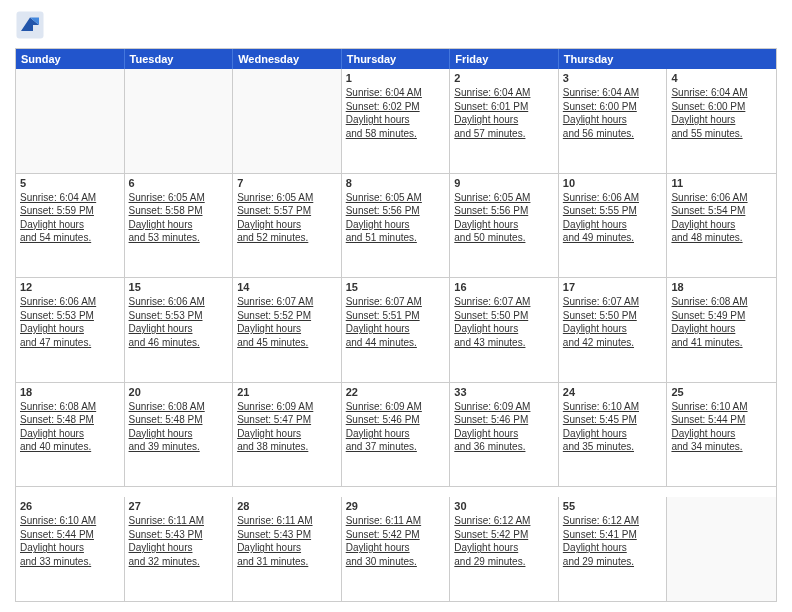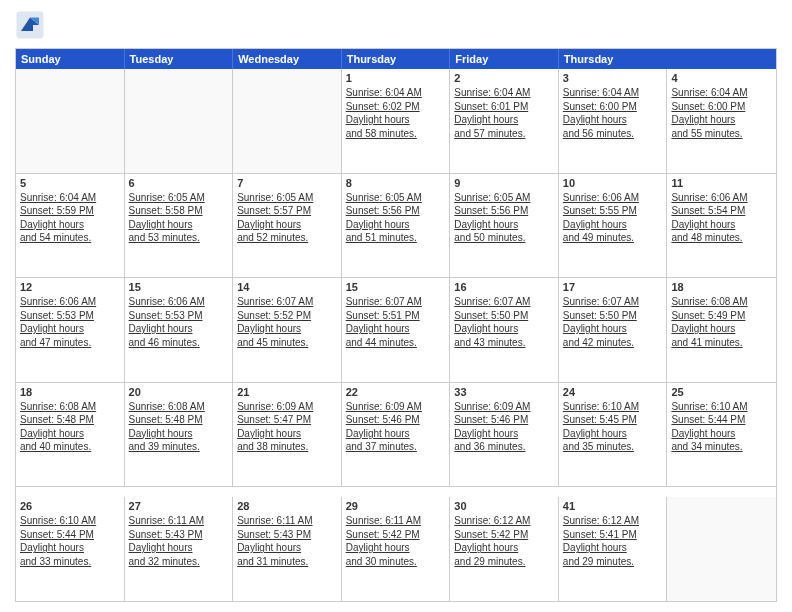--- a/index.html
+++ b/index.html
@@ -267,20 +267,20 @@
           </div>
           <div class="cal-cell">
             <div class="day-num">29</div>
             <div class="day-info">Sunrise: 6:11 AM<br>Sunset: 5:42 PM<br>Daylight hours<br>and 30 minutes.</div>
           </div>
           <div class="cal-cell">
             <div class="day-num">30</div>
             <div class="day-info">Sunrise: 6:12 AM<br>Sunset: 5:42 PM<br>Daylight hours<br>and 29 minutes.</div>
           </div>
           <div class="cal-cell">
-            <div class="day-num">41</div>
+            <div class="day-num">55</div>
             <div class="day-info">Sunrise: 6:12 AM<br>Sunset: 5:41 PM<br>Daylight hours<br>and 29 minutes.</div>
           </div>
           <div class="cal-cell empty"></div>
         </div>
       </div>
   </div>
 </div>
 
 </body></html>

